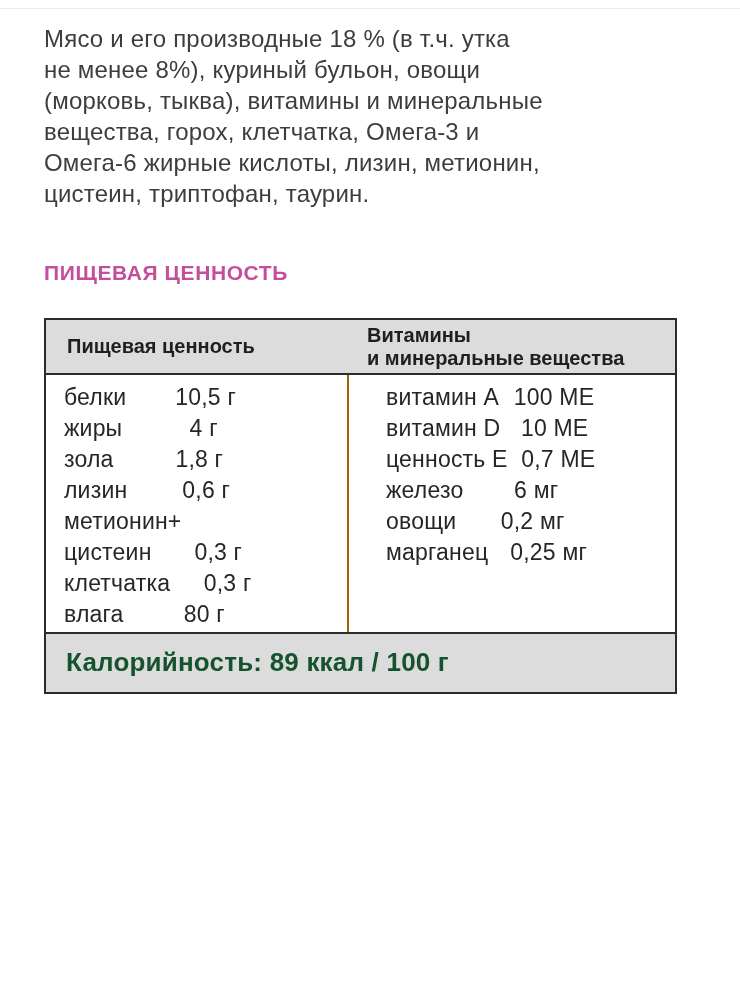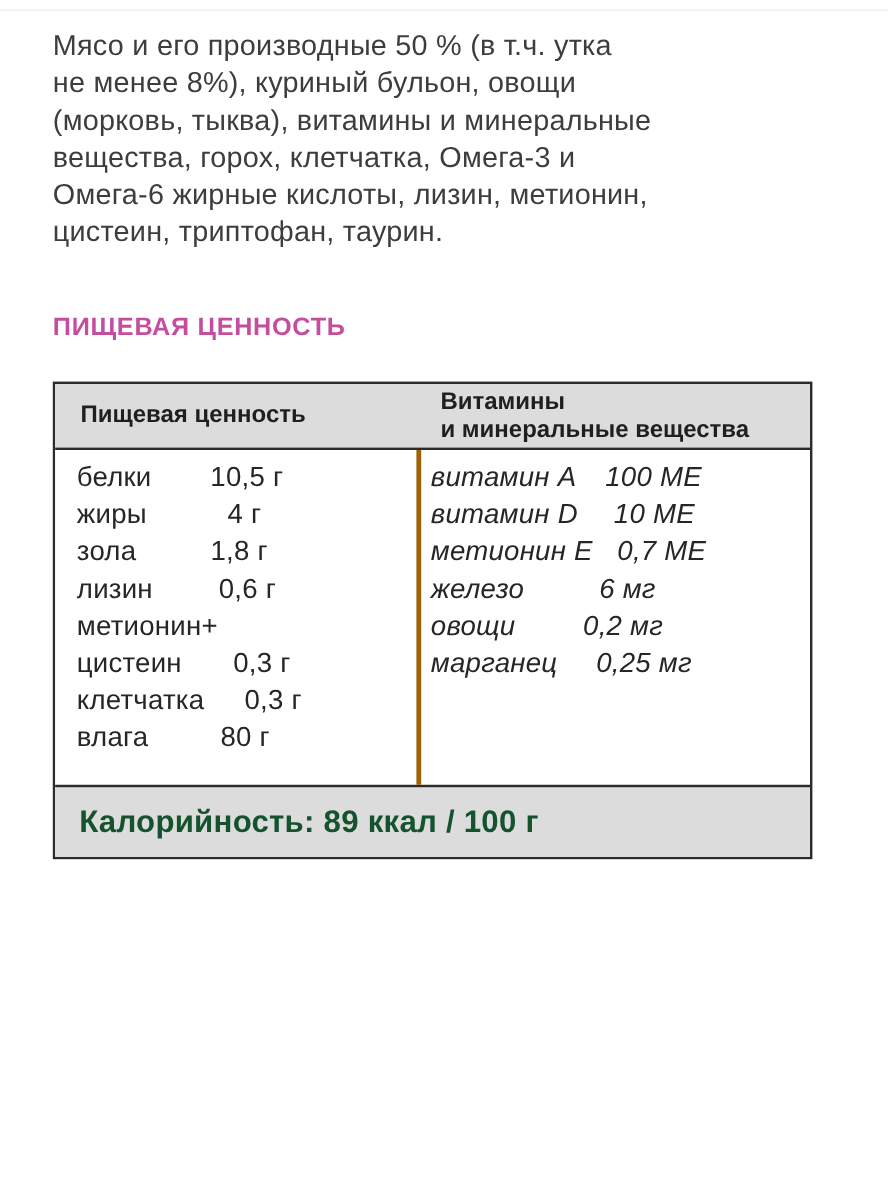--- a/index.html
+++ b/index.html
@@ -56,25 +56,24 @@
     line-height: 23px;
     color: #1f1f1f;
   }
   .hcell-left { padding-left: 21px; }
   .hcell-right { padding-left: 20px; white-space: pre-line; }
   .table-body {
     display: grid;
     grid-template-columns: 301px 1fr;
     background: #ffffff;
   }
-  .body-col { padding: 7px 62px 24px 18px; }
+  .body-col { padding: 7px 62px 2px 18px; }
   .body-col.right {
-    border-left: 4px solid #a16207;
-    padding: 7px 66px 8px 8px;
-    font-style: italic;
+    border-left: 2px solid #a16207;
+    padding: 7px 66px 8px 37px;
   }
   .t-row {
     display: flex;
     font-size: 23px;
     line-height: 31px;
     letter-spacing: 0.2px;
   }
   .t-label { white-space: nowrap; }
   .t-value { flex: 1; text-align: center; white-space: nowrap; }
   .table-footer {
@@ -88,21 +87,21 @@
   }
 </style>
 </head>
 <body>
 
 <div class="top-divider"></div>
 
 <div class="content">
 
 
-  <p class="composition-text">Мясо и его производные 50 % (в т.ч. утка
+  <p class="composition-text">Мясо и его производные 18 % (в т.ч. утка
 не менее 8%), куриный бульон,  овощи
 (морковь, тыква), витамины и минеральные
 вещества, горох, клетчатка, Омега-3 и
 Омега-6 жирные кислоты, лизин, метионин,
 цистеин, триптофан, таурин.</p>
 
   <h2 class="section-title nutrition-title">ПИЩЕВАЯ ЦЕННОСТЬ</h2>
 
   <div class="nutrition-table">
 
@@ -152,21 +151,21 @@
       <div class="body-col right">
         <div class="t-row">
           <span class="t-label">витамин A</span>
           <span class="t-value">100 МЕ</span>
         </div>
         <div class="t-row">
           <span class="t-label">витамин D</span>
           <span class="t-value">10 МЕ</span>
         </div>
         <div class="t-row">
-          <span class="t-label">метионин E</span>
+          <span class="t-label">ценность E</span>
           <span class="t-value">0,7 МЕ</span>
         </div>
         <div class="t-row">
           <span class="t-label">железо</span>
           <span class="t-value">6 мг</span>
         </div>
         <div class="t-row">
           <span class="t-label">овощи</span>
           <span class="t-value">0,2 мг</span>
         </div>

